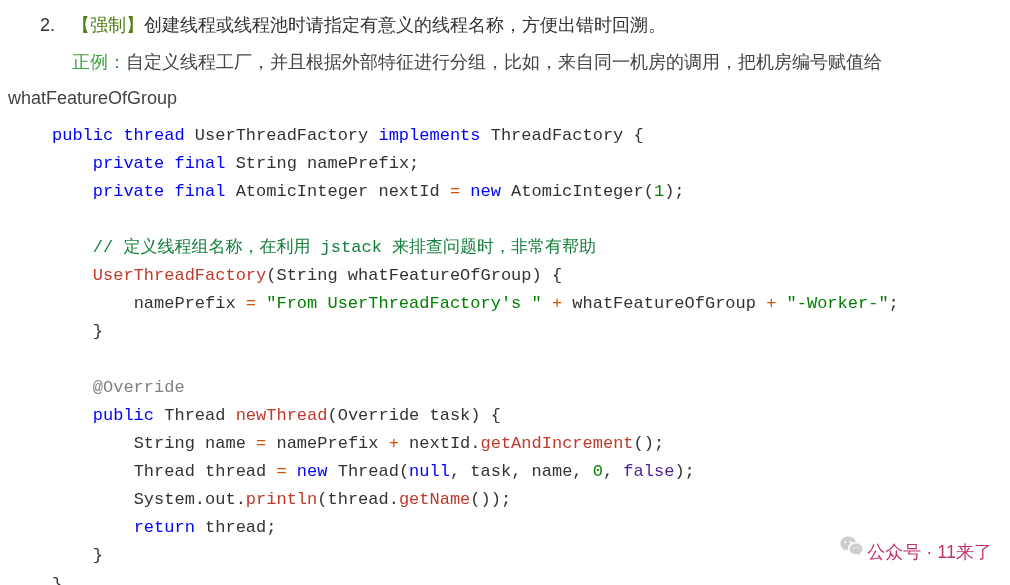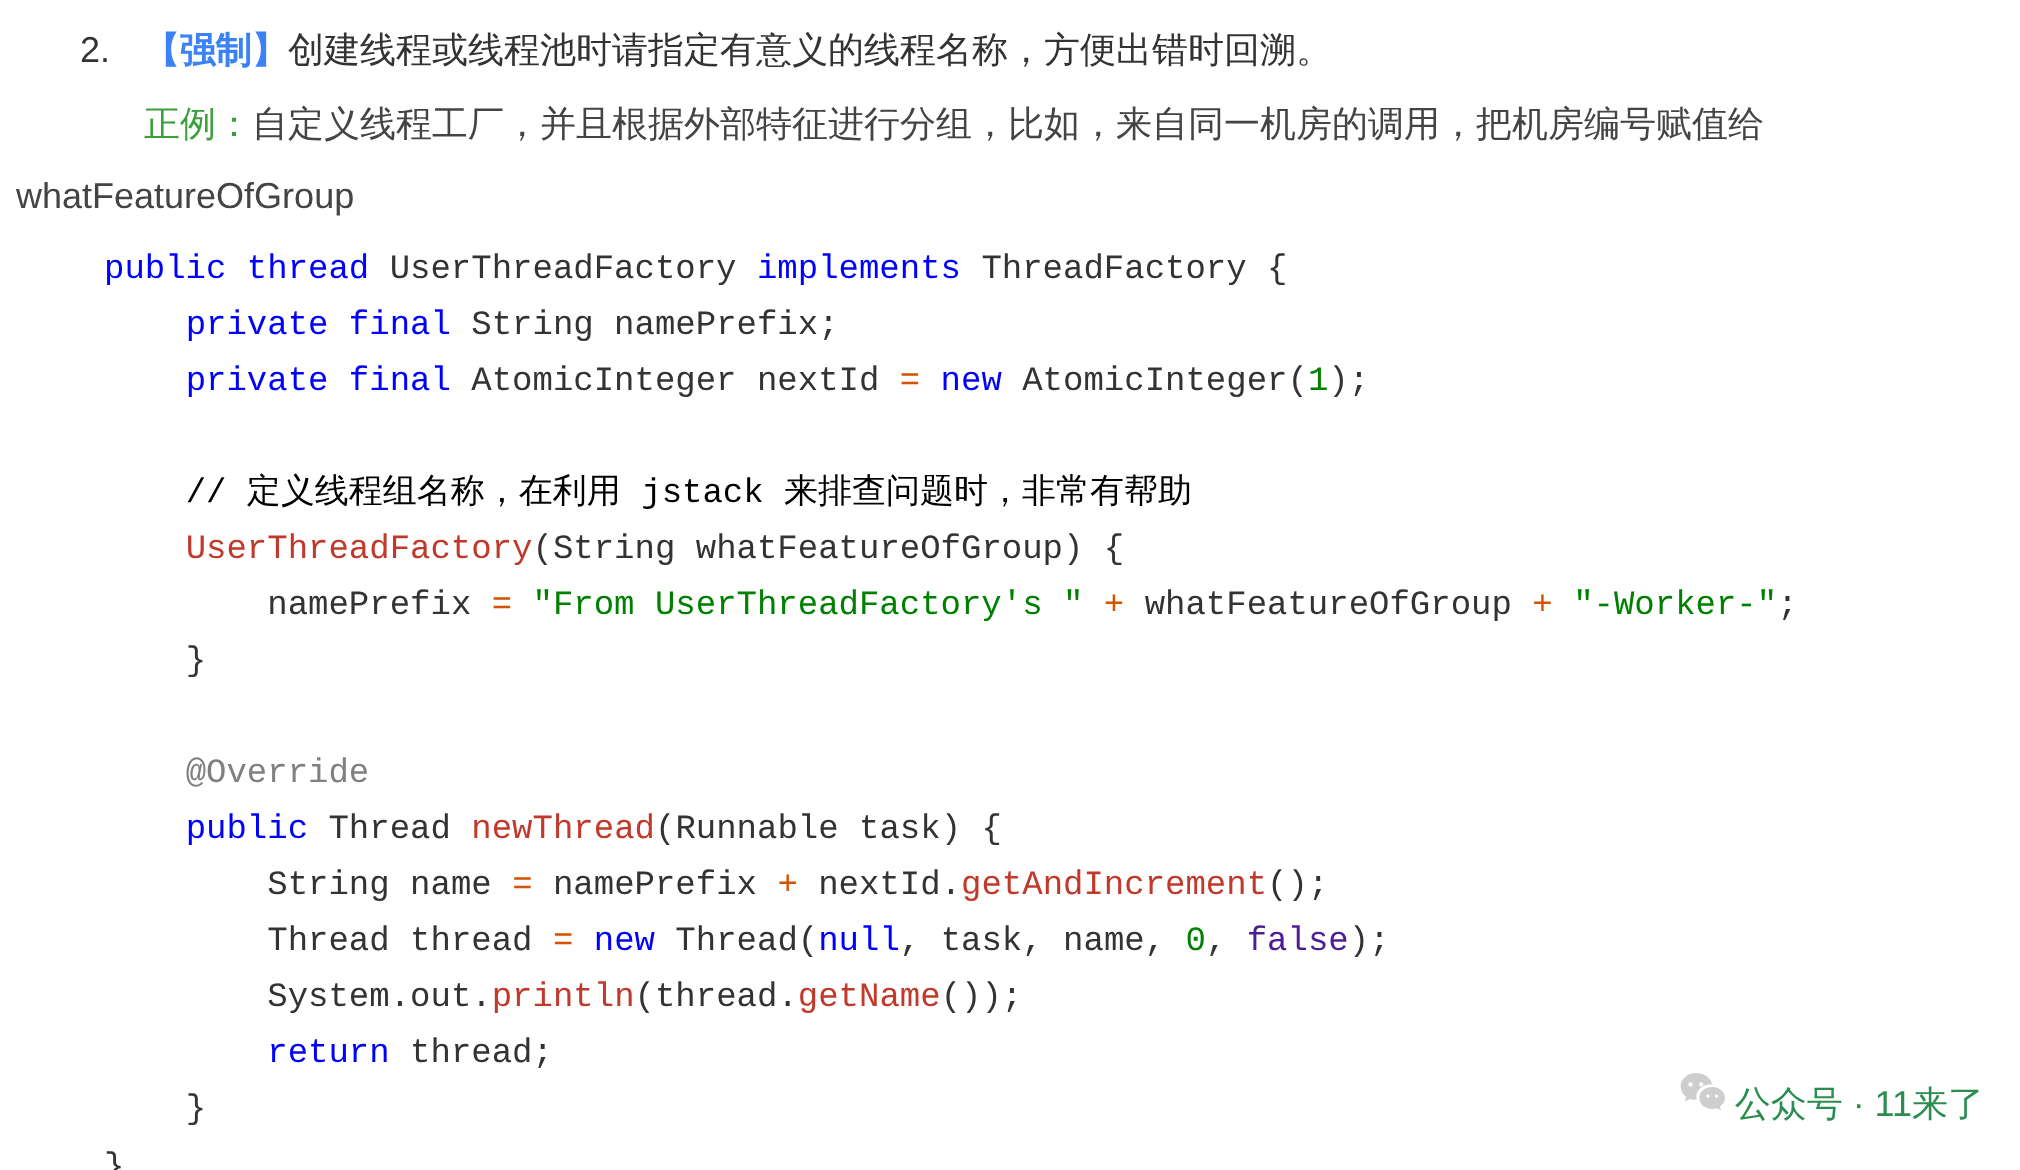--- a/index.html
+++ b/index.html
@@ -11,52 +11,52 @@
       font-size: 18px;
       line-height: 1.7;
       color: #333;
       position: relative;
       padding: 10px 40px;
     }
     .item { display: flex; }
     .num { color: #333; margin-right: 12px; min-width: 20px; }
     .content { flex: 1; }
     .title-line { margin-bottom: 6px; }
-    .mandatory { color: #3b82f6; font-weight: 700; }
+    .mandatory { color: #4d7c0f; font-weight: 400; }
     .title-text { color: #333; font-weight: 500; margin-top: 12px; }
     .example-line { margin-bottom: 6px; }
     .example-label { color: #3ba03b; font-weight: 500; text-align: center; }
     .example-text { color: #444; }
     .sub-text { color: #444; margin-left: -64px; margin-bottom: 8px; }
     .code-block {
       font-family: Consolas, "Courier New", monospace;
       font-size: 17px;
       line-height: 1.65;
       color: #333;
       white-space: pre;
       margin-left: -20px;
     }
     .kw { color: #0000ff; }
     .type { color: #333; font-weight: 500; }
     .method { color: #c0392b; }
     .str { color: #008000; }
     .num-lit { color: #008000; }
     .bool { color: #4c1d95; text-align: center; }
-    .comment { color: #000000; }
+    .comment { color: #15803d; }
     .ctor { color: #c0392b; }
     .annotation { color: #808080; }
     .op { color: #d35400; }
     .watermark {
       position: absolute;
       right: 18px;
       bottom: 14px;
       display: flex;
       align-items: center;
       gap: 1px;
-      color: #15803d;
+      color: #be185d;
       font-size: 18px;
       opacity: 0.9;
     }
     .watermark svg { width: 28px; height: 28px; fill: #c4c4c4; opacity: 0.9; }
   </style>
 </head>
 <body>
 
 <div class="item">
   <div class="num">2.</div>
@@ -72,21 +72,21 @@
     <div class="code-block"><span class="kw">public thread</span> <span class="type">UserThreadFactory</span> <span class="kw">implements</span> <span class="type">ThreadFactory</span><span> {</span>
     <span class="kw">private final</span> <span class="type">String</span><span> namePrefix;</span>
     <span class="kw">private final</span> <span class="type">AtomicInteger</span><span> nextId </span><span class="op">=</span><span class="kw"> new</span><span class="type"> AtomicInteger</span><span>(</span><span class="num-lit">1</span><span>);</span>
 
     <span class="comment">// 定义线程组名称，在利用 jstack 来排查问题时，非常有帮助</span>
     <span class="ctor">UserThreadFactory</span><span>(</span><span class="type">String</span><span> whatFeatureOfGroup</span><span>) {</span>
         <span>namePrefix </span><span class="op">=</span><span class="str"> "From UserThreadFactory's "</span><span class="op"> + </span><span>whatFeatureOfGroup</span><span class="op"> + </span><span class="str">"-Worker-"</span><span>;</span>
     <span>}</span>
 
     <span class="annotation">@Override</span>
-    <span class="kw">public</span><span class="type"> Thread</span><span class="method"> newThread</span><span>(</span><span class="type">Runnable</span><span> task</span><span>) {</span>
+    <span class="kw">public</span><span class="type"> Thread</span><span class="method"> newThread</span><span>(</span><span class="type">Override</span><span> task</span><span>) {</span>
         <span class="type">String</span><span> name </span><span class="op">=</span><span> namePrefix </span><span class="op">+</span><span> nextId</span><span>.</span><span class="method">getAndIncrement</span><span>();</span>
         <span class="type">Thread</span><span> thread </span><span class="op">=</span><span class="kw"> new</span><span class="type"> Thread</span><span>(</span><span class="kw">null</span><span>, task, name, </span><span class="num-lit">0</span><span>, </span><span class="bool">false</span><span>);</span>
         <span>System</span><span>.</span><span>out</span><span>.</span><span class="method">println</span><span>(thread</span><span>.</span><span class="method">getName</span><span>());</span>
         <span class="kw">return</span><span> thread;</span>
     <span>}</span>
 <span>}</span></div>
 
   </div>
 </div>
 

